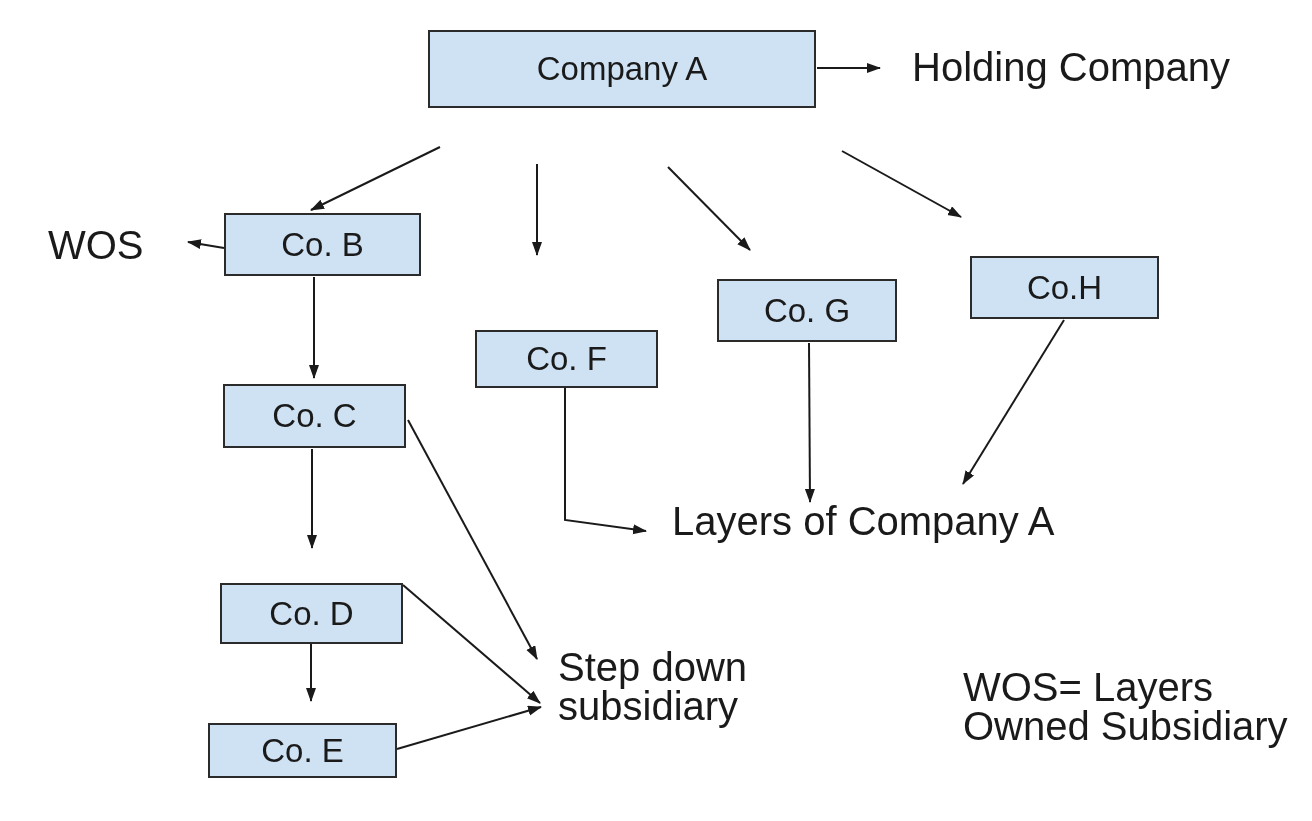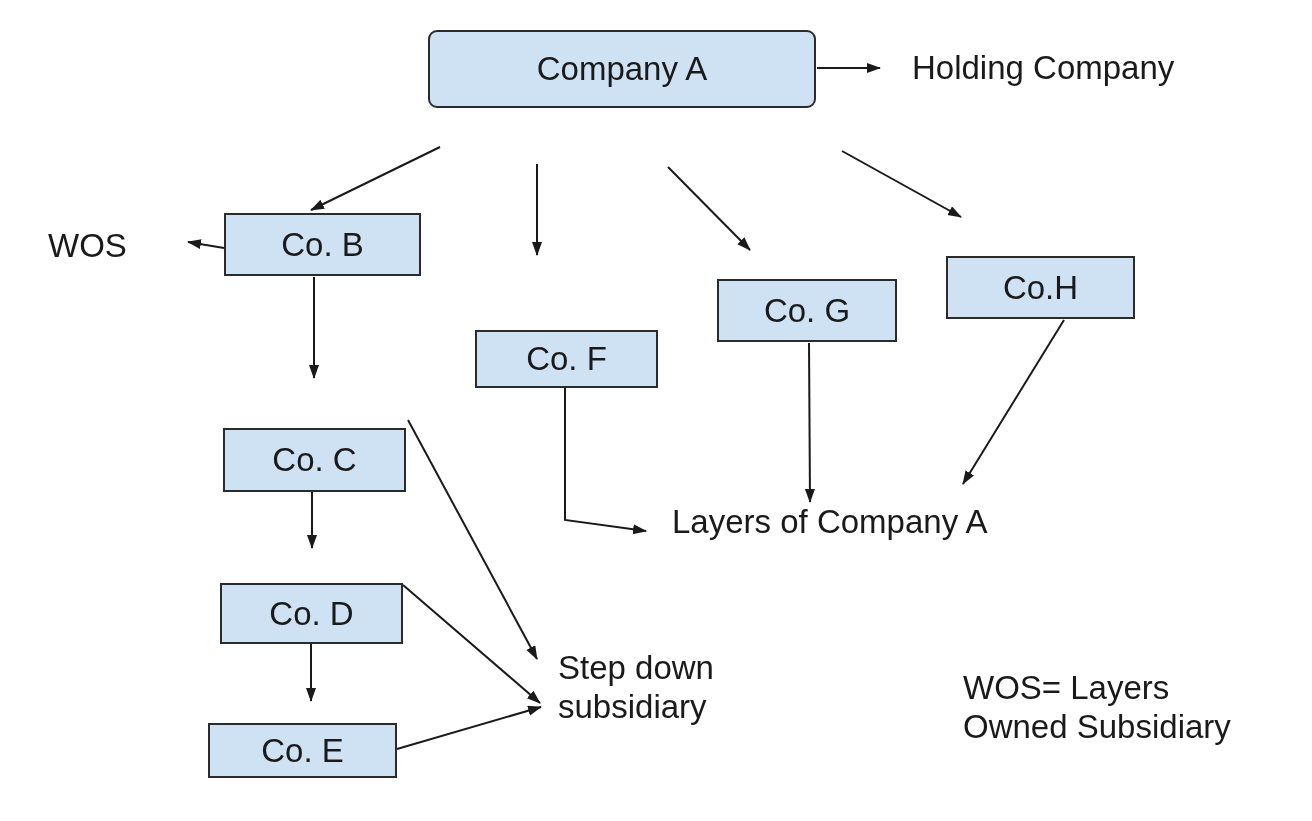--- a/index.html
+++ b/index.html
@@ -36,21 +36,21 @@
     border: 2px solid var(--node-border);
     display: flex;
     align-items: center;
     justify-content: center;
     font-size: 33px;
     color: var(--text);
     white-space: nowrap;
   }
   .label {
     position: absolute;
-    font-size: 33px;
+    font-size: 40px;
     line-height: 39px;
     color: var(--text);
     white-space: nowrap;
   }
 </style>
 </head>
 <body>
 
 <div class="canvas">
 
@@ -71,28 +71,28 @@
     <line class="connector" x1="312" y1="449" x2="312" y2="548" marker-end="url(#arw)"></line>
     <line class="connector" x1="311" y1="617" x2="311" y2="701" marker-end="url(#arw)"></line>
     <line class="connector" x1="408" y1="420" x2="537" y2="659" marker-end="url(#arw)"></line>
     <line class="connector" x1="403" y1="585" x2="540" y2="703" marker-end="url(#arw)"></line>
     <line class="connector" x1="397" y1="749" x2="541" y2="707" marker-end="url(#arw)"></line>
     <polyline class="connector" points="565,345 565,520 646,531" marker-end="url(#arw)"></polyline>
     <line class="connector" x1="809" y1="343" x2="810" y2="502" marker-end="url(#arw)"></line>
     <line class="connector" x1="1064" y1="320" x2="963" y2="484" marker-end="url(#arw)"></line>
   </svg>
 
-  <div class="node" style="left:428px; top:30px;  width:388px; height:78px;border-radius:9px;">Company A</div>
+  <div class="node" style="left:428px; top:30px;  width:388px; height:78px;">Company A</div>
   <div class="node" style="left:224px; top:213px; width:197px; height:63px;">Co. B</div>
-  <div class="node" style="left:223px; top:384px; width:183px; height:64px;margin-top:44px;">Co. C</div>
+  <div class="node" style="left:223px; top:384px; width:183px; height:64px;">Co. C</div>
   <div class="node" style="left:220px; top:555px; width:183px; height:61px;margin-top:28px;">Co. D</div>
   <div class="node" style="left:208px; top:723px; width:189px; height:55px;">Co. E</div>
   <div class="node" style="left:475px; top:282px; width:183px; height:58px;margin-top:48px;">Co. F</div>
   <div class="node" style="left:717px; top:279px; width:180px; height:63px;">Co. G</div>
-  <div class="node" style="left:946px; top:256px; width:189px; height:63px;">Co.H</div>
+  <div class="node" style="left:970px; top:256px; width:189px; height:63px;">Co.H</div>
 
   <div class="label" style="left:912px; top:48px;">Holding Company</div>
 
   <div class="label" style="left:48px; top:226px;">WOS</div>
 
   <div class="label" style="left:672px; top:502px;">Layers of Company A</div>
 
   <div class="label" style="left:558px; top:648px;">
     <div>Step down</div>
     <div>subsidiary</div>

